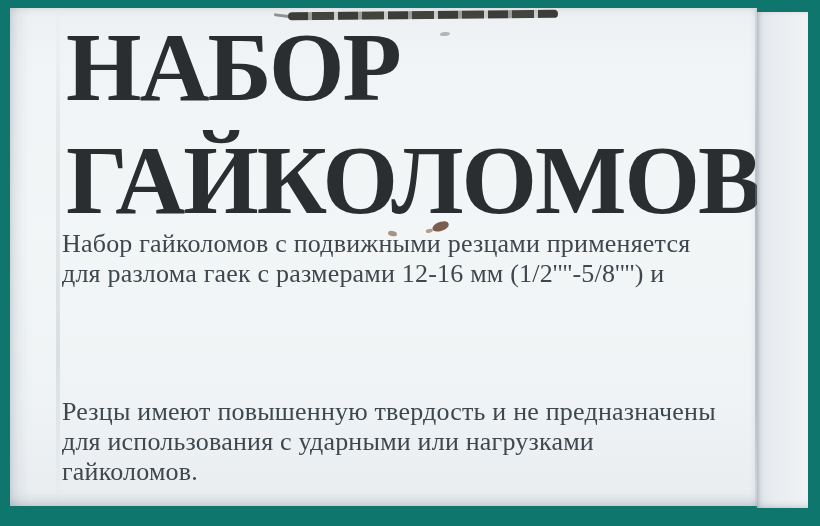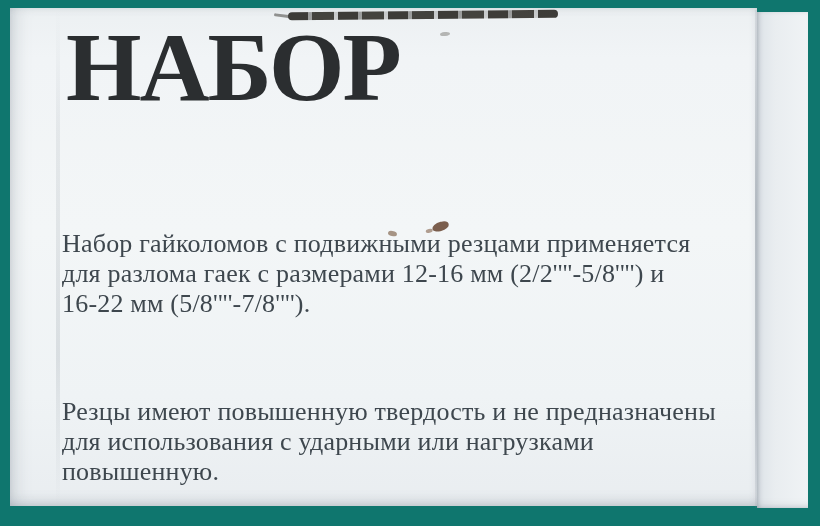--- a/index.html
+++ b/index.html
@@ -86,33 +86,33 @@
 
 <div class="photo">
 
   <div class="label-face">
 
     <div class="tape-streak"></div>
     <div class="crease-left"></div>
 
     <h1 class="title">
       <span>НАБОР</span>
+      <span>ГАЙКОЛОМОВ</span>
     </h1>
 
     <p class="para para-1">
       <span class="ln">Набор гайколомов с подвижными резцами применяется</span>
-      <span class="ln">для разлома гаек с размерами 12-16 мм (2/2''''-5/8'''') и</span>
-      <span class="ln">16-22 мм (5/8''''-7/8'''').</span>
+      <span class="ln">для разлома гаек с размерами 12-16 мм (1/2''''-5/8'''') и</span>
     </p>
 
 
     <p class="para para-3">
       <span class="ln">Резцы имеют повышенную твердость и не предназначены</span>
       <span class="ln">для использования с ударными или нагрузками</span>
-      <span class="ln">повышенную.</span>
+      <span class="ln">гайколомов.</span>
     </p>
 
     <div class="speck-a"></div>
     <div class="speck-b"></div>
     <div class="speck-c"></div>
   </div>
 
   <div class="fold-line"></div>
   <div class="side-strip"></div>
 

